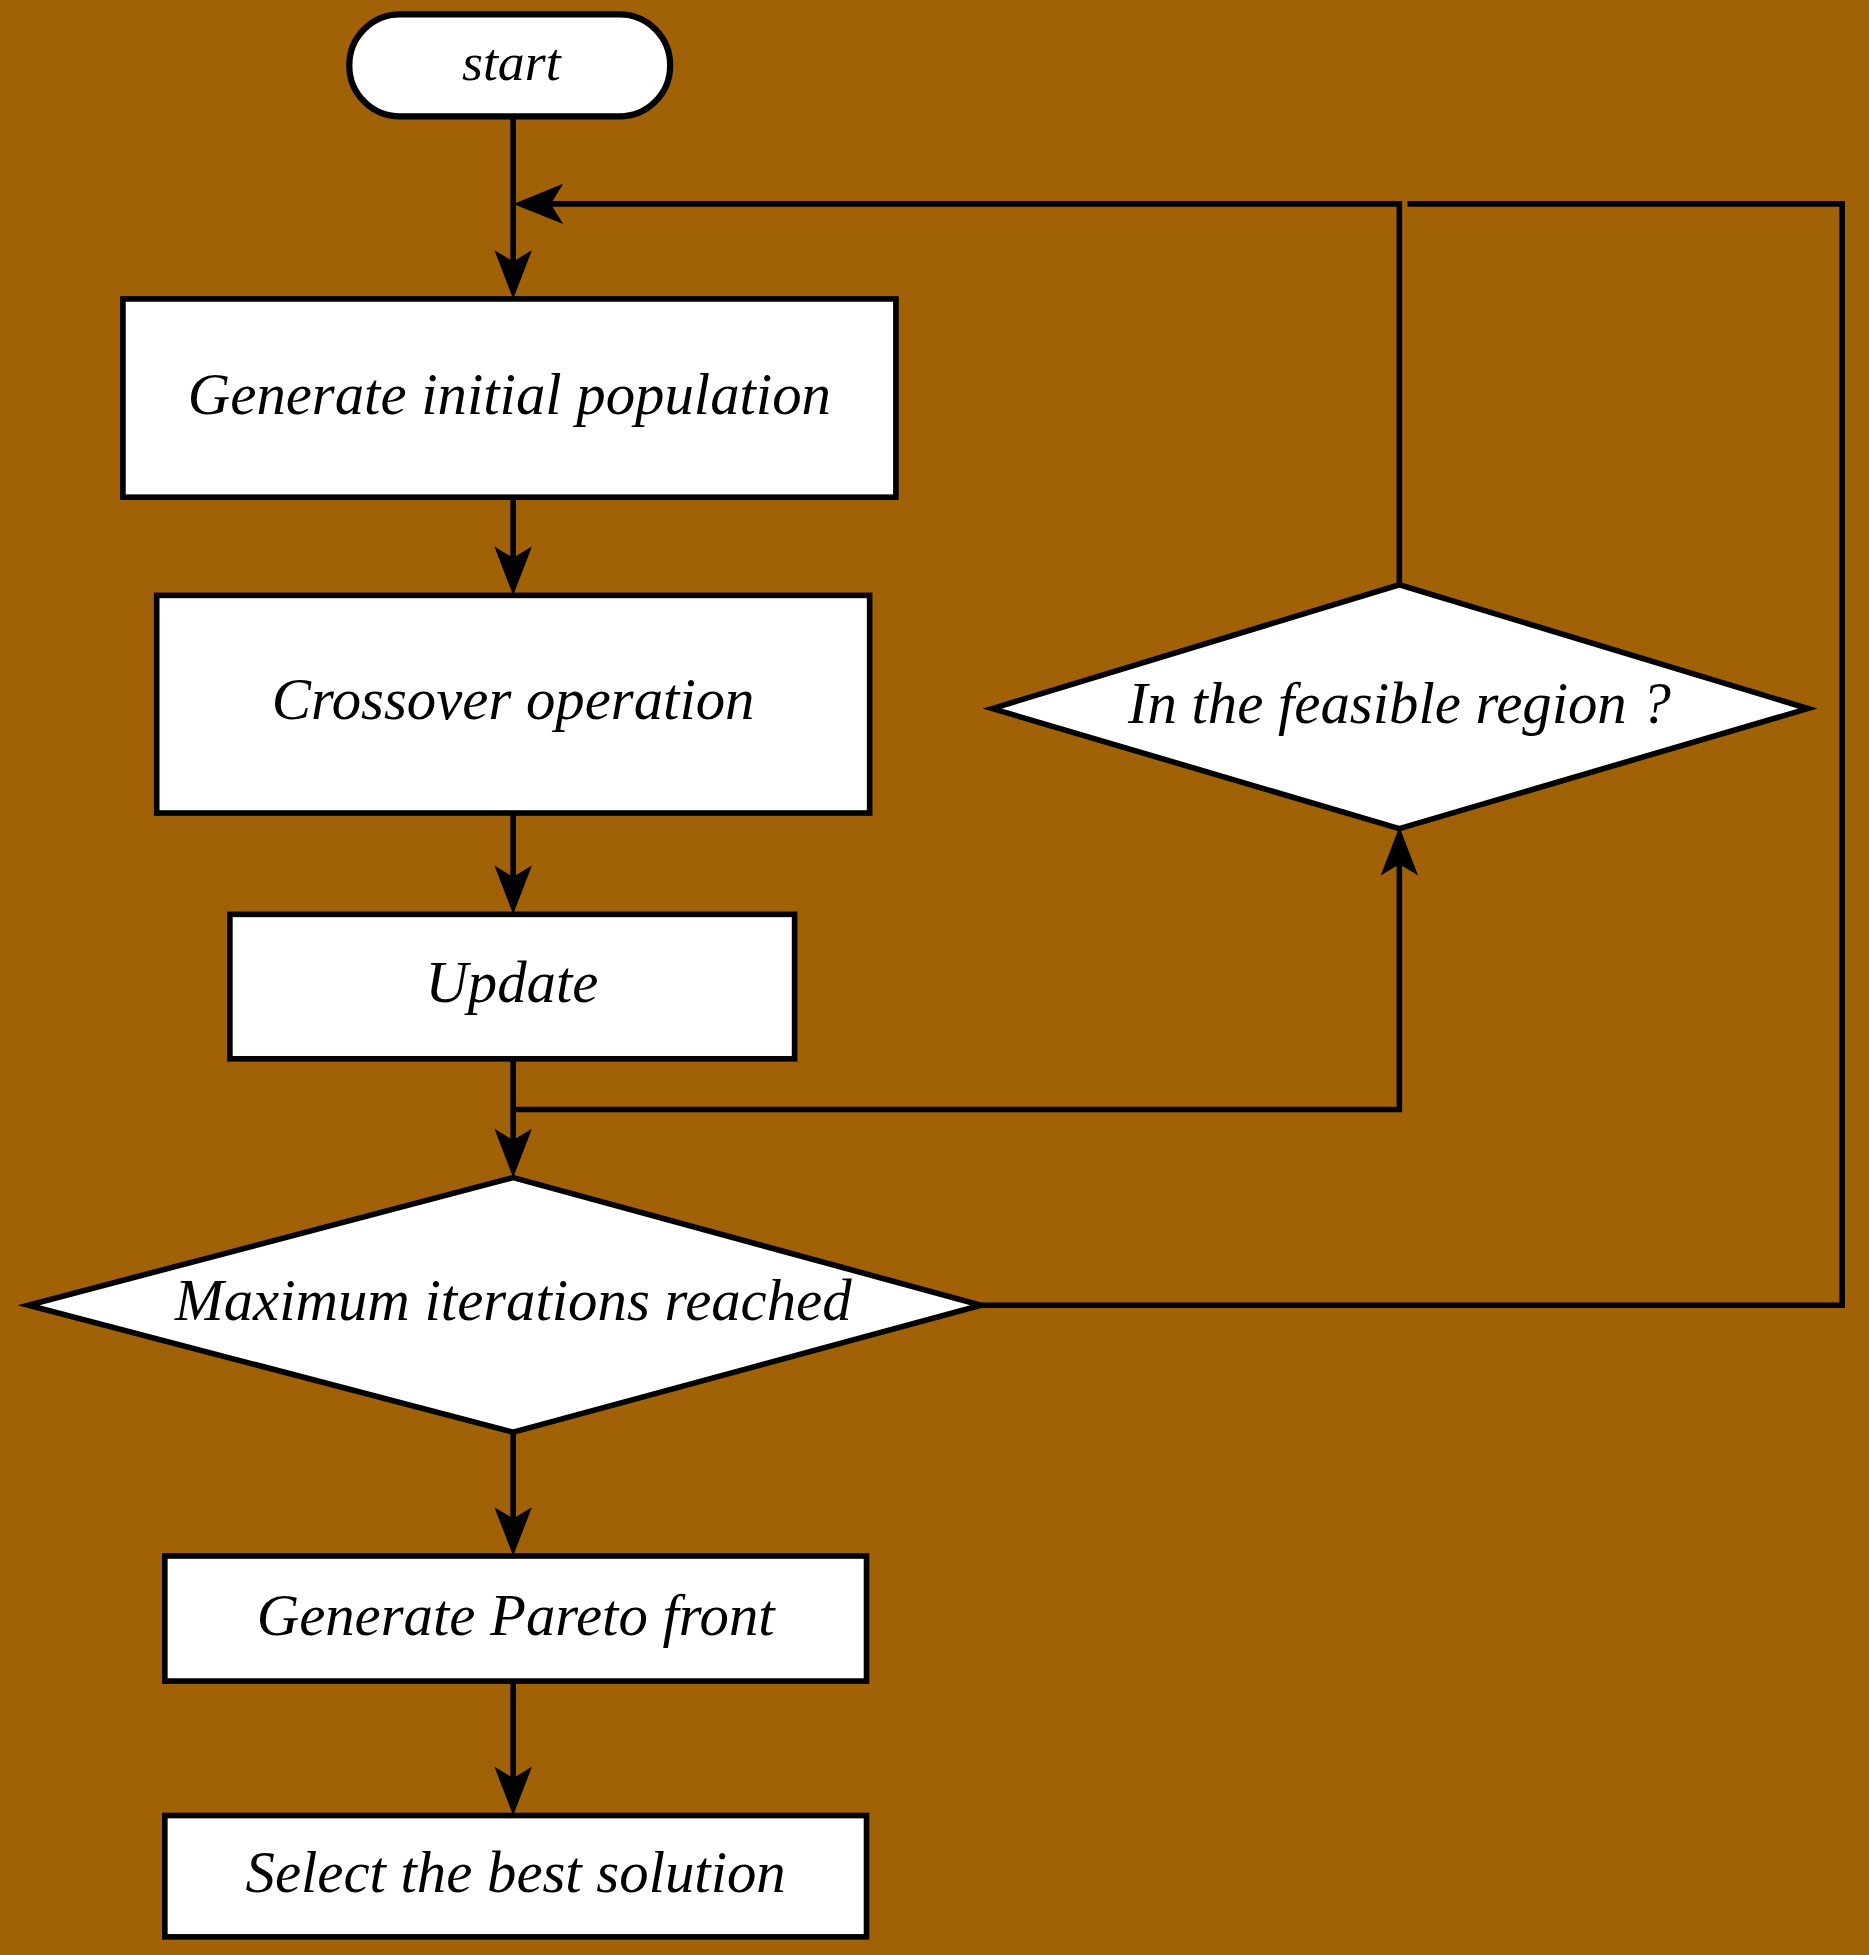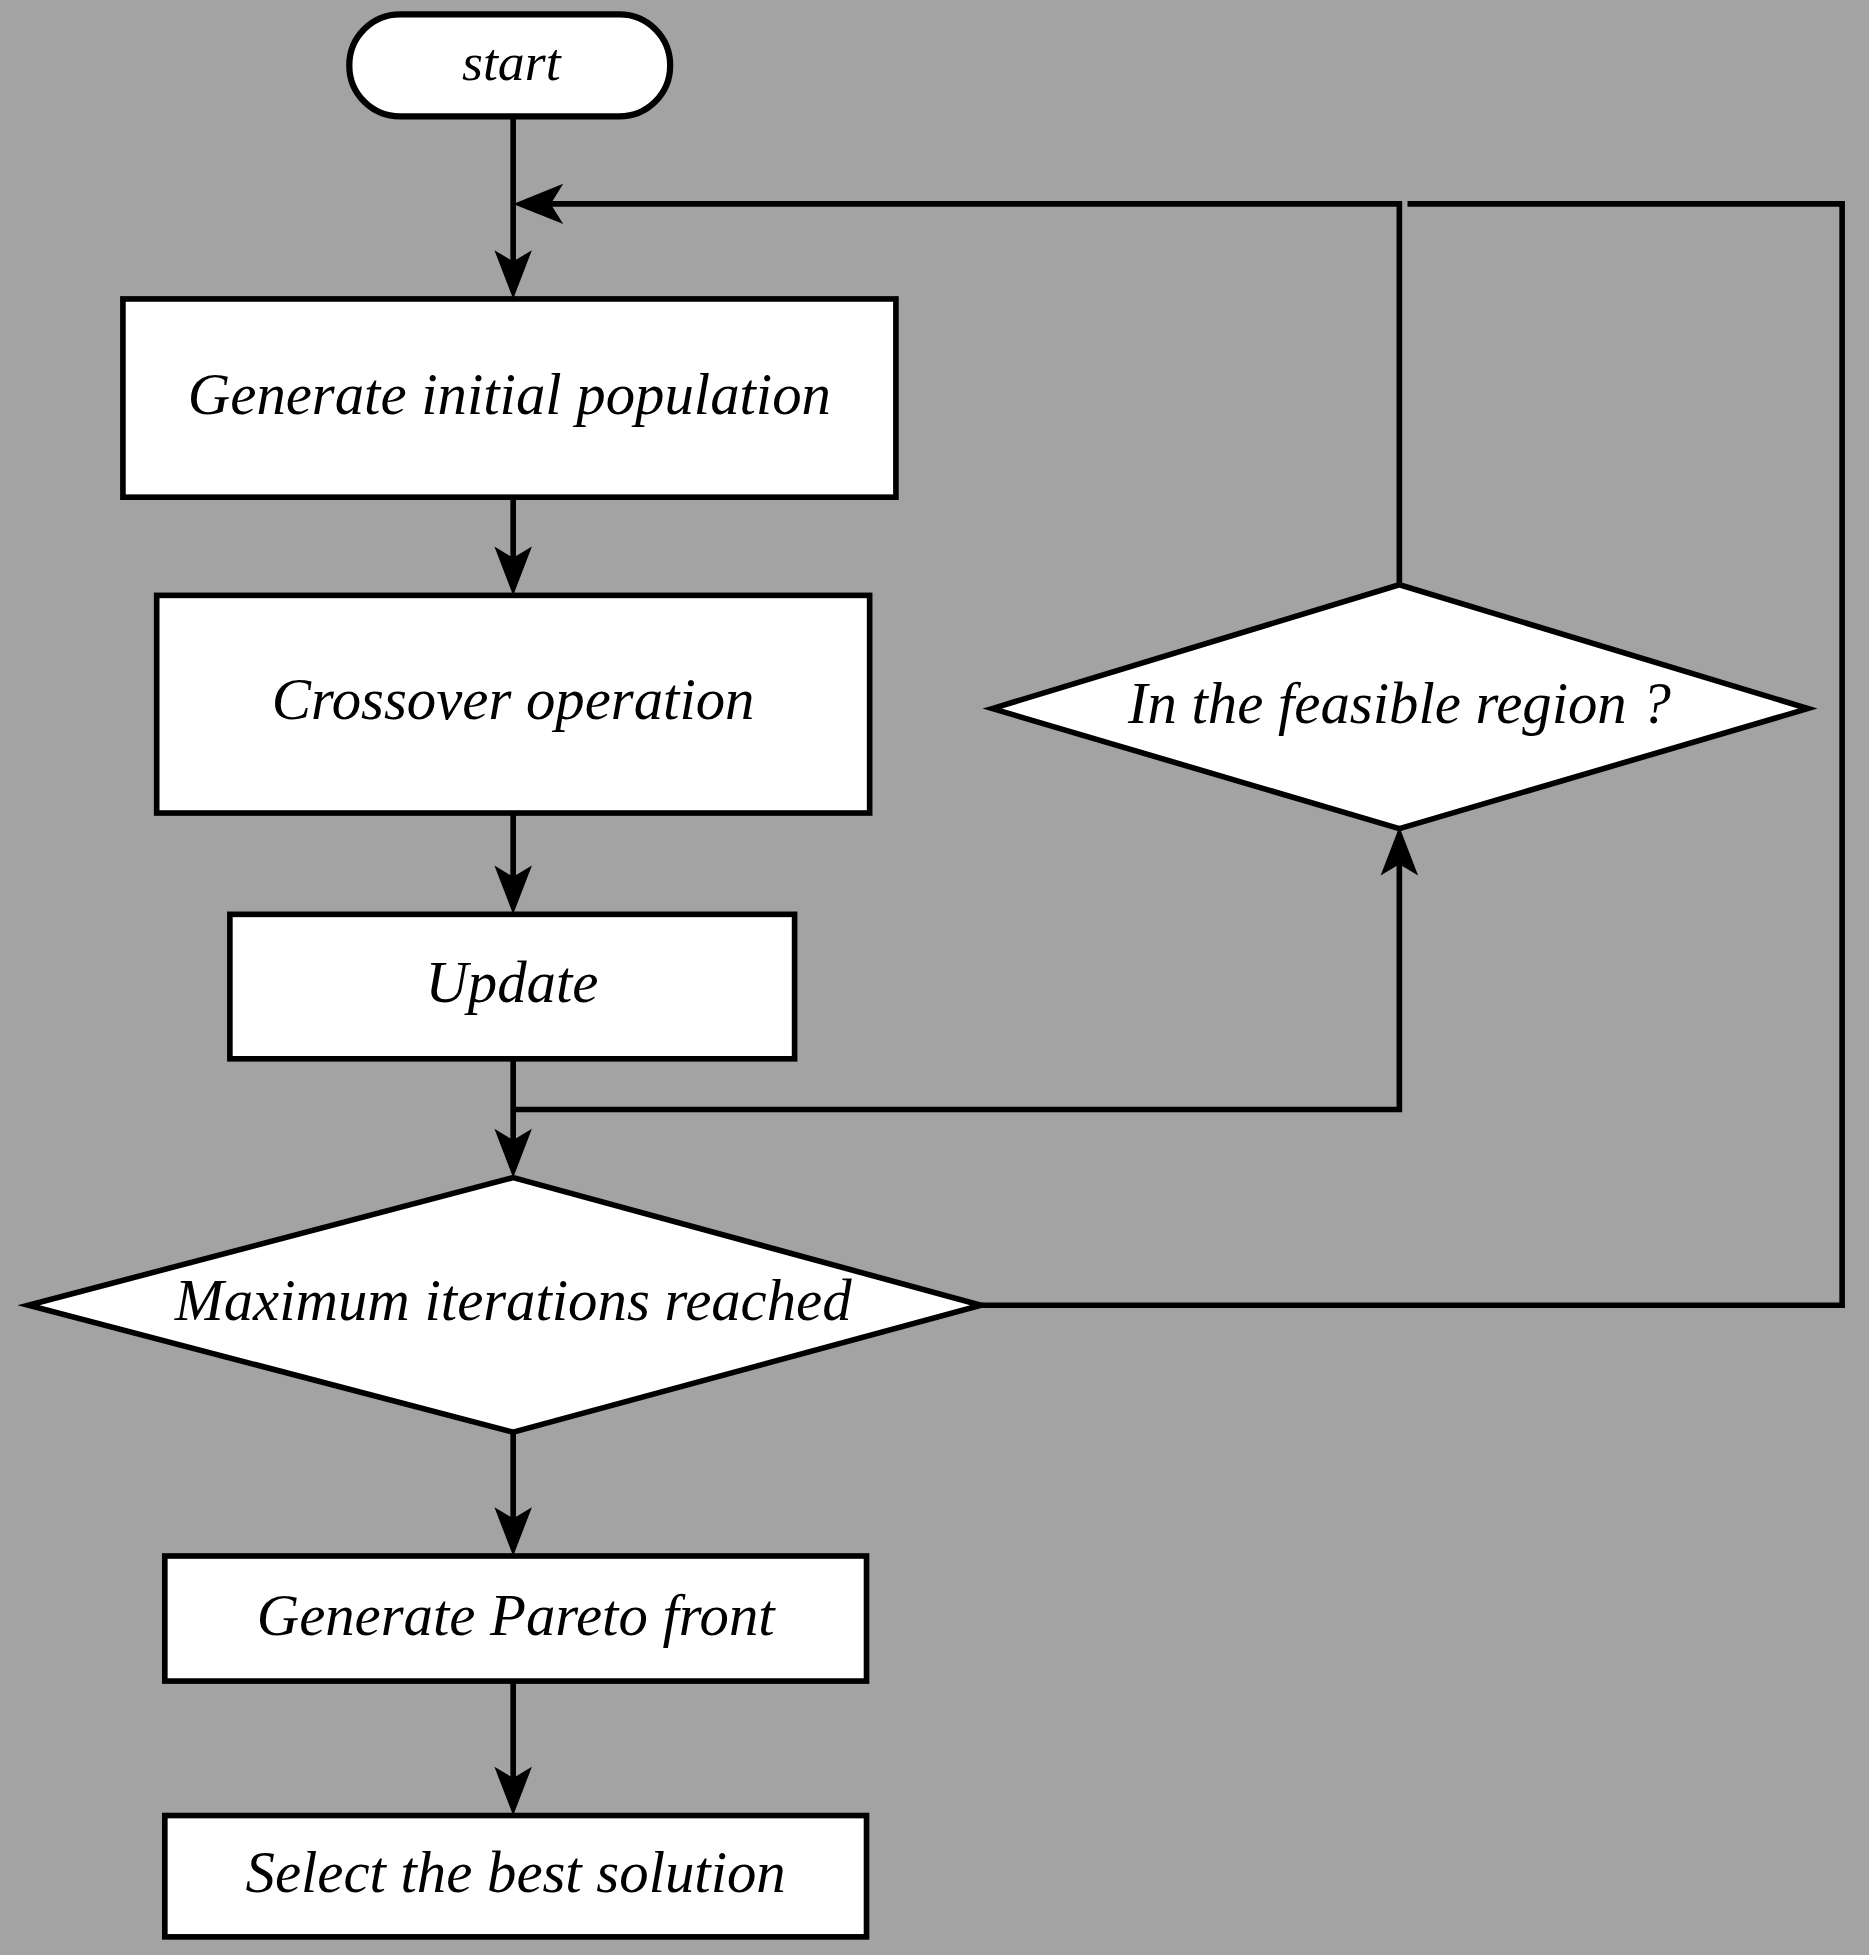--- a/index.html
+++ b/index.html
@@ -7,21 +7,21 @@
     padding: 0;
     background: #ffffff;
   }
   body {
     font-family: "Liberation Serif", "DejaVu Serif", serif;
   }
   #flowchart-root {
     position: relative;
     width: 1870px;
     height: 1955px;
-    background: #a3a3a3;
+    background: #a16207;
     overflow: hidden;
   }
   svg#flow-svg {
     display: block;
     width: 1870px;
     height: 1955px;
   }
   .node-shape {
     fill: #ffffff;
     stroke: #000000;

